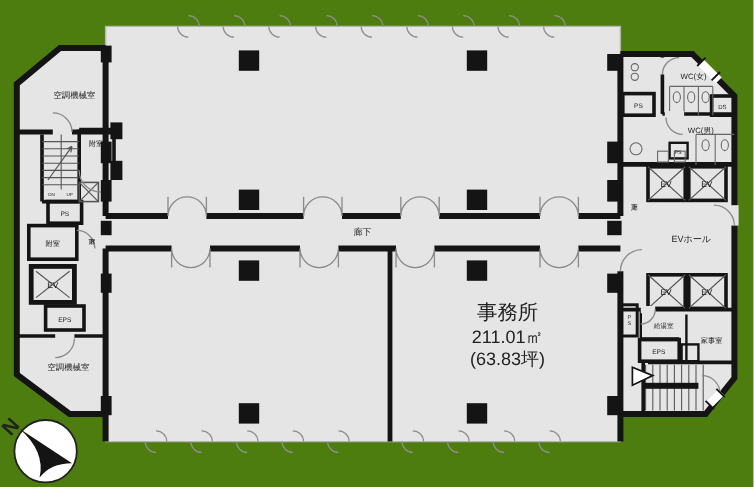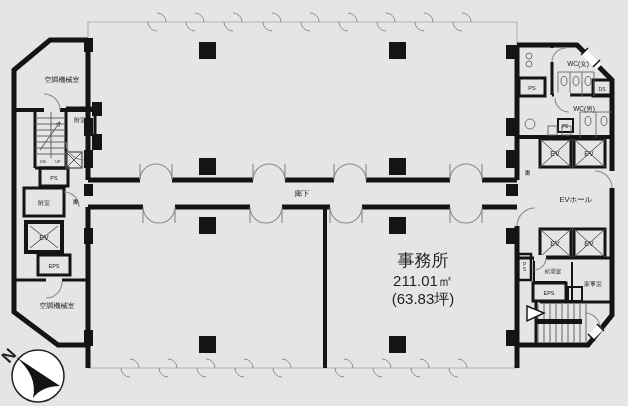--- a/index.html
+++ b/index.html
@@ -1,17 +1,17 @@
 <!DOCTYPE html>
 <html><head>
 <meta charset="utf-8">
 <style>
   html,body{margin:0;padding:0;background:#ffffff;}
   body{font-family:"Liberation Sans","DejaVu Sans",sans-serif;}
-  .plan-wrap{width:628px;height:406px;position:relative;background:#e5e5e5;overflow:hidden;text-decoration:underline;}
+  .plan-wrap{width:628px;height:406px;position:relative;background:#4d7c0f;overflow:hidden;text-decoration:underline;}
   svg{display:block;}
   text{fill:#222;font-family:"Liberation Sans","DejaVu Sans",sans-serif;}
   .lbl{text-anchor:middle;}
   .vtext{writing-mode:vertical-rl;text-orientation:upright;text-anchor:middle;}
   .wall{stroke:#141414;fill:none;}
   .thin{stroke:#555;fill:none;}
   .door{stroke:#8a8a8a;fill:none;stroke-width:1.1;}
   .fixture{stroke:#666;fill:none;stroke-width:0.9;}
 </style>
 </head>

